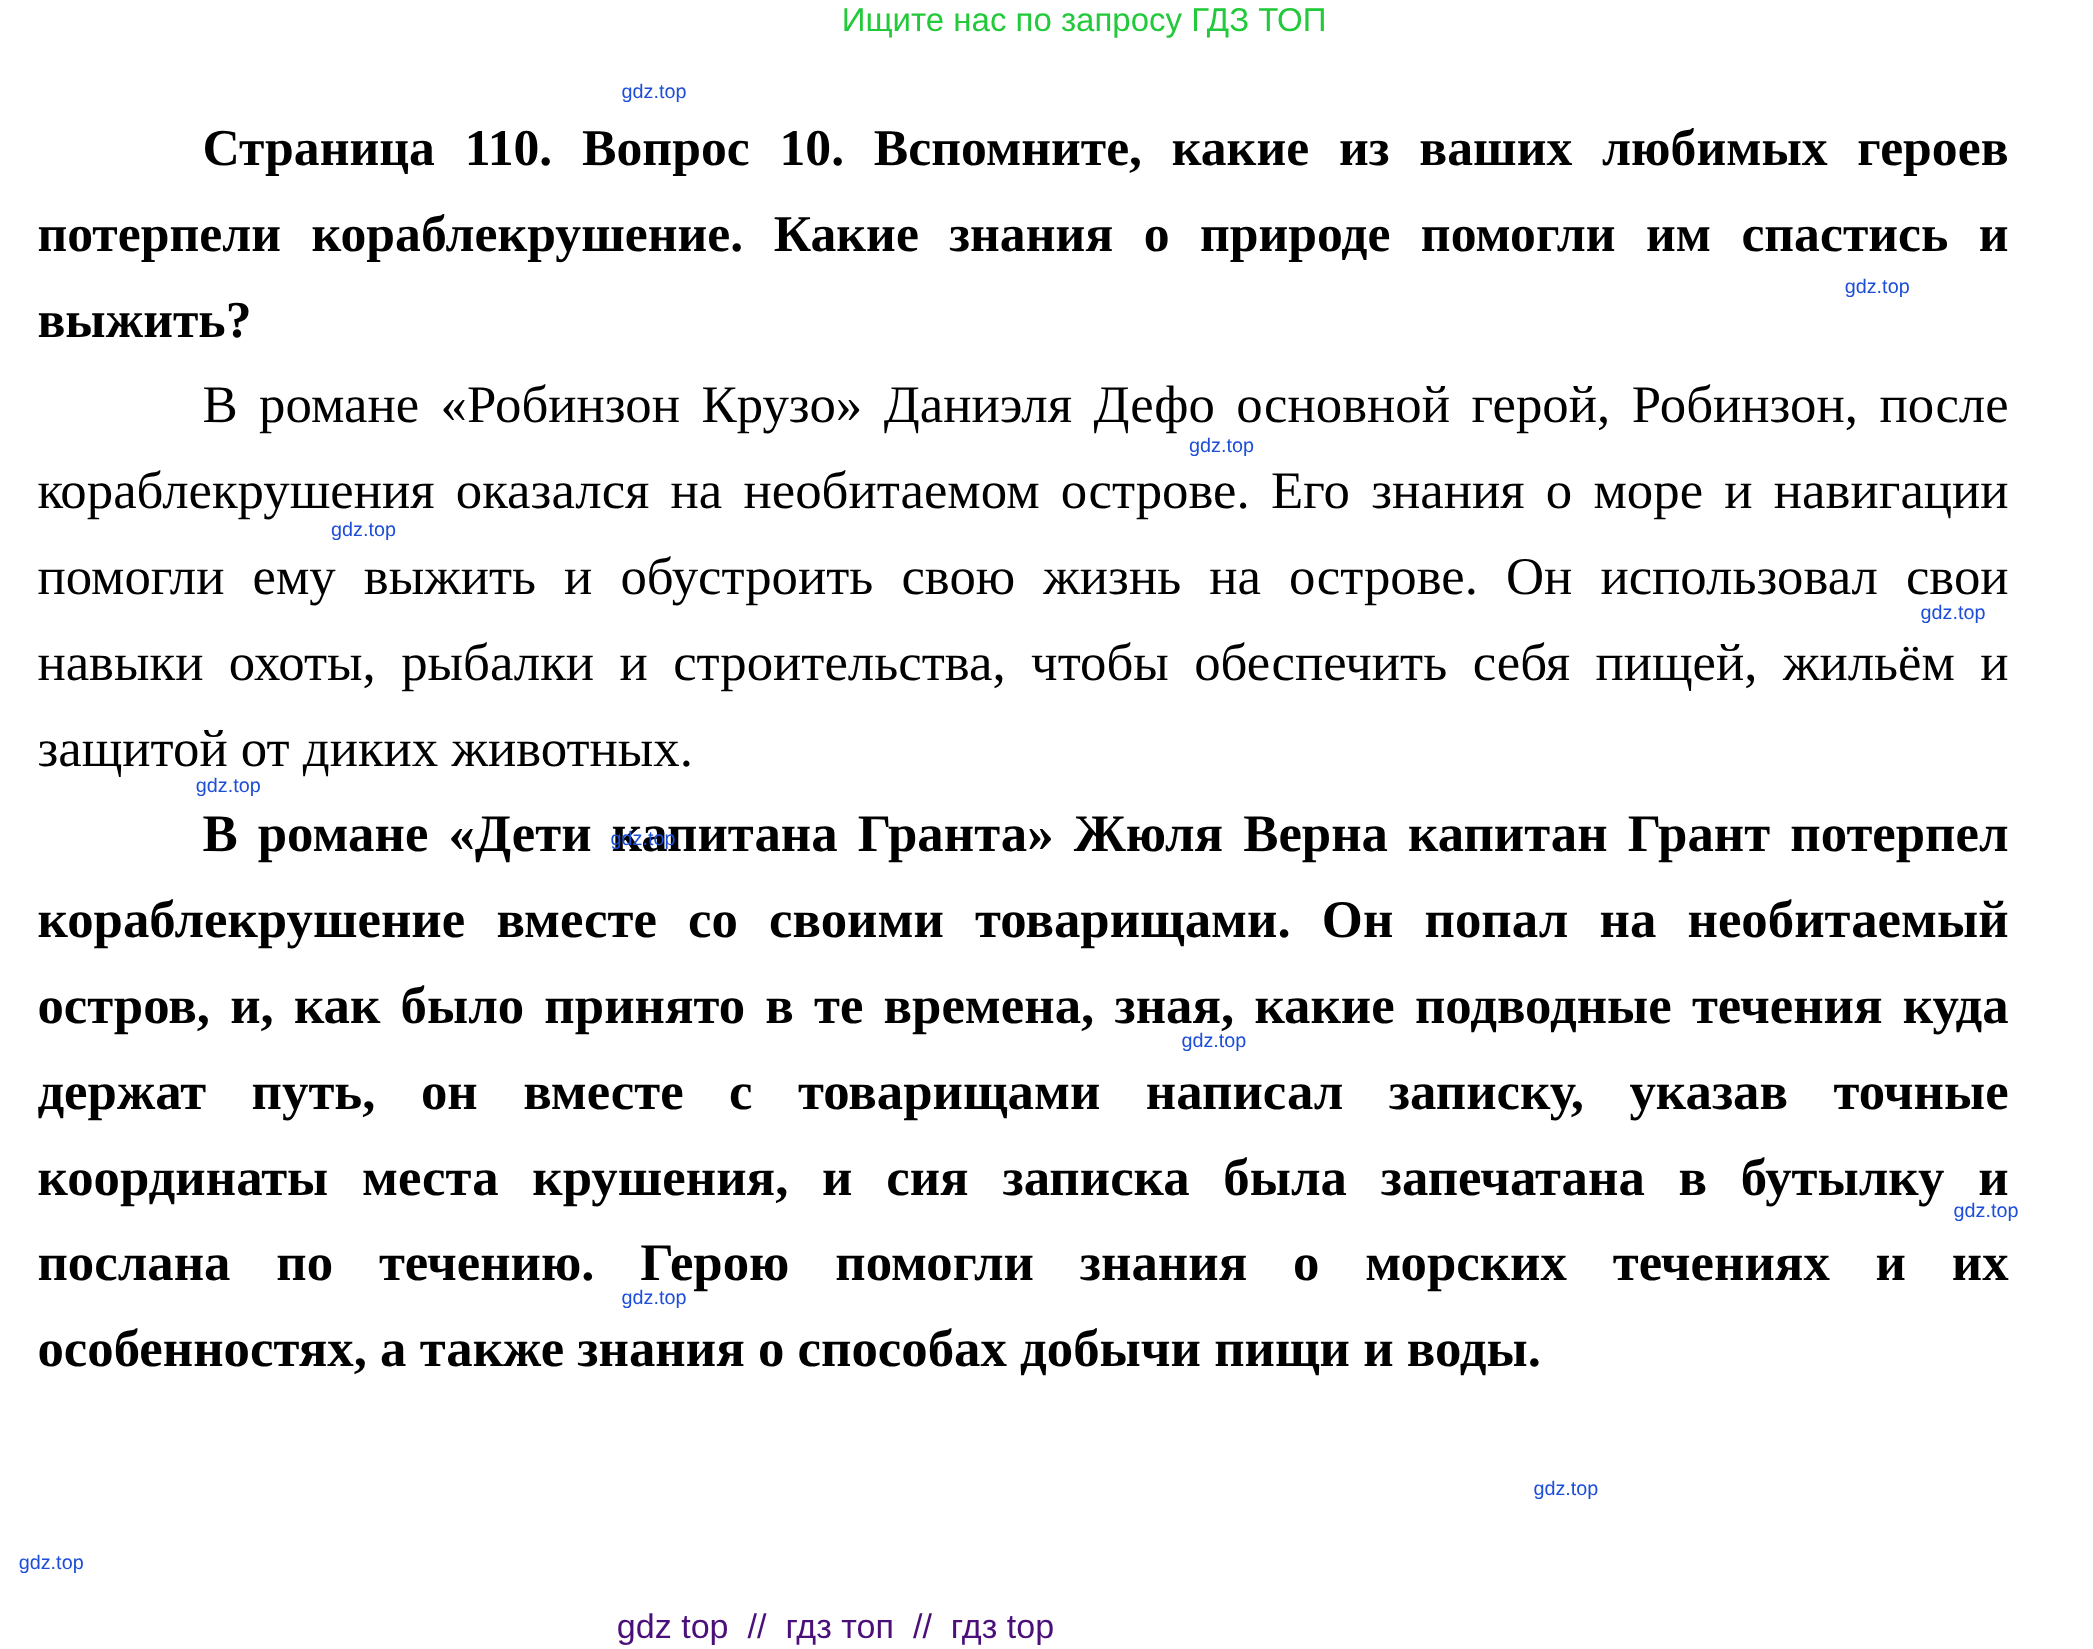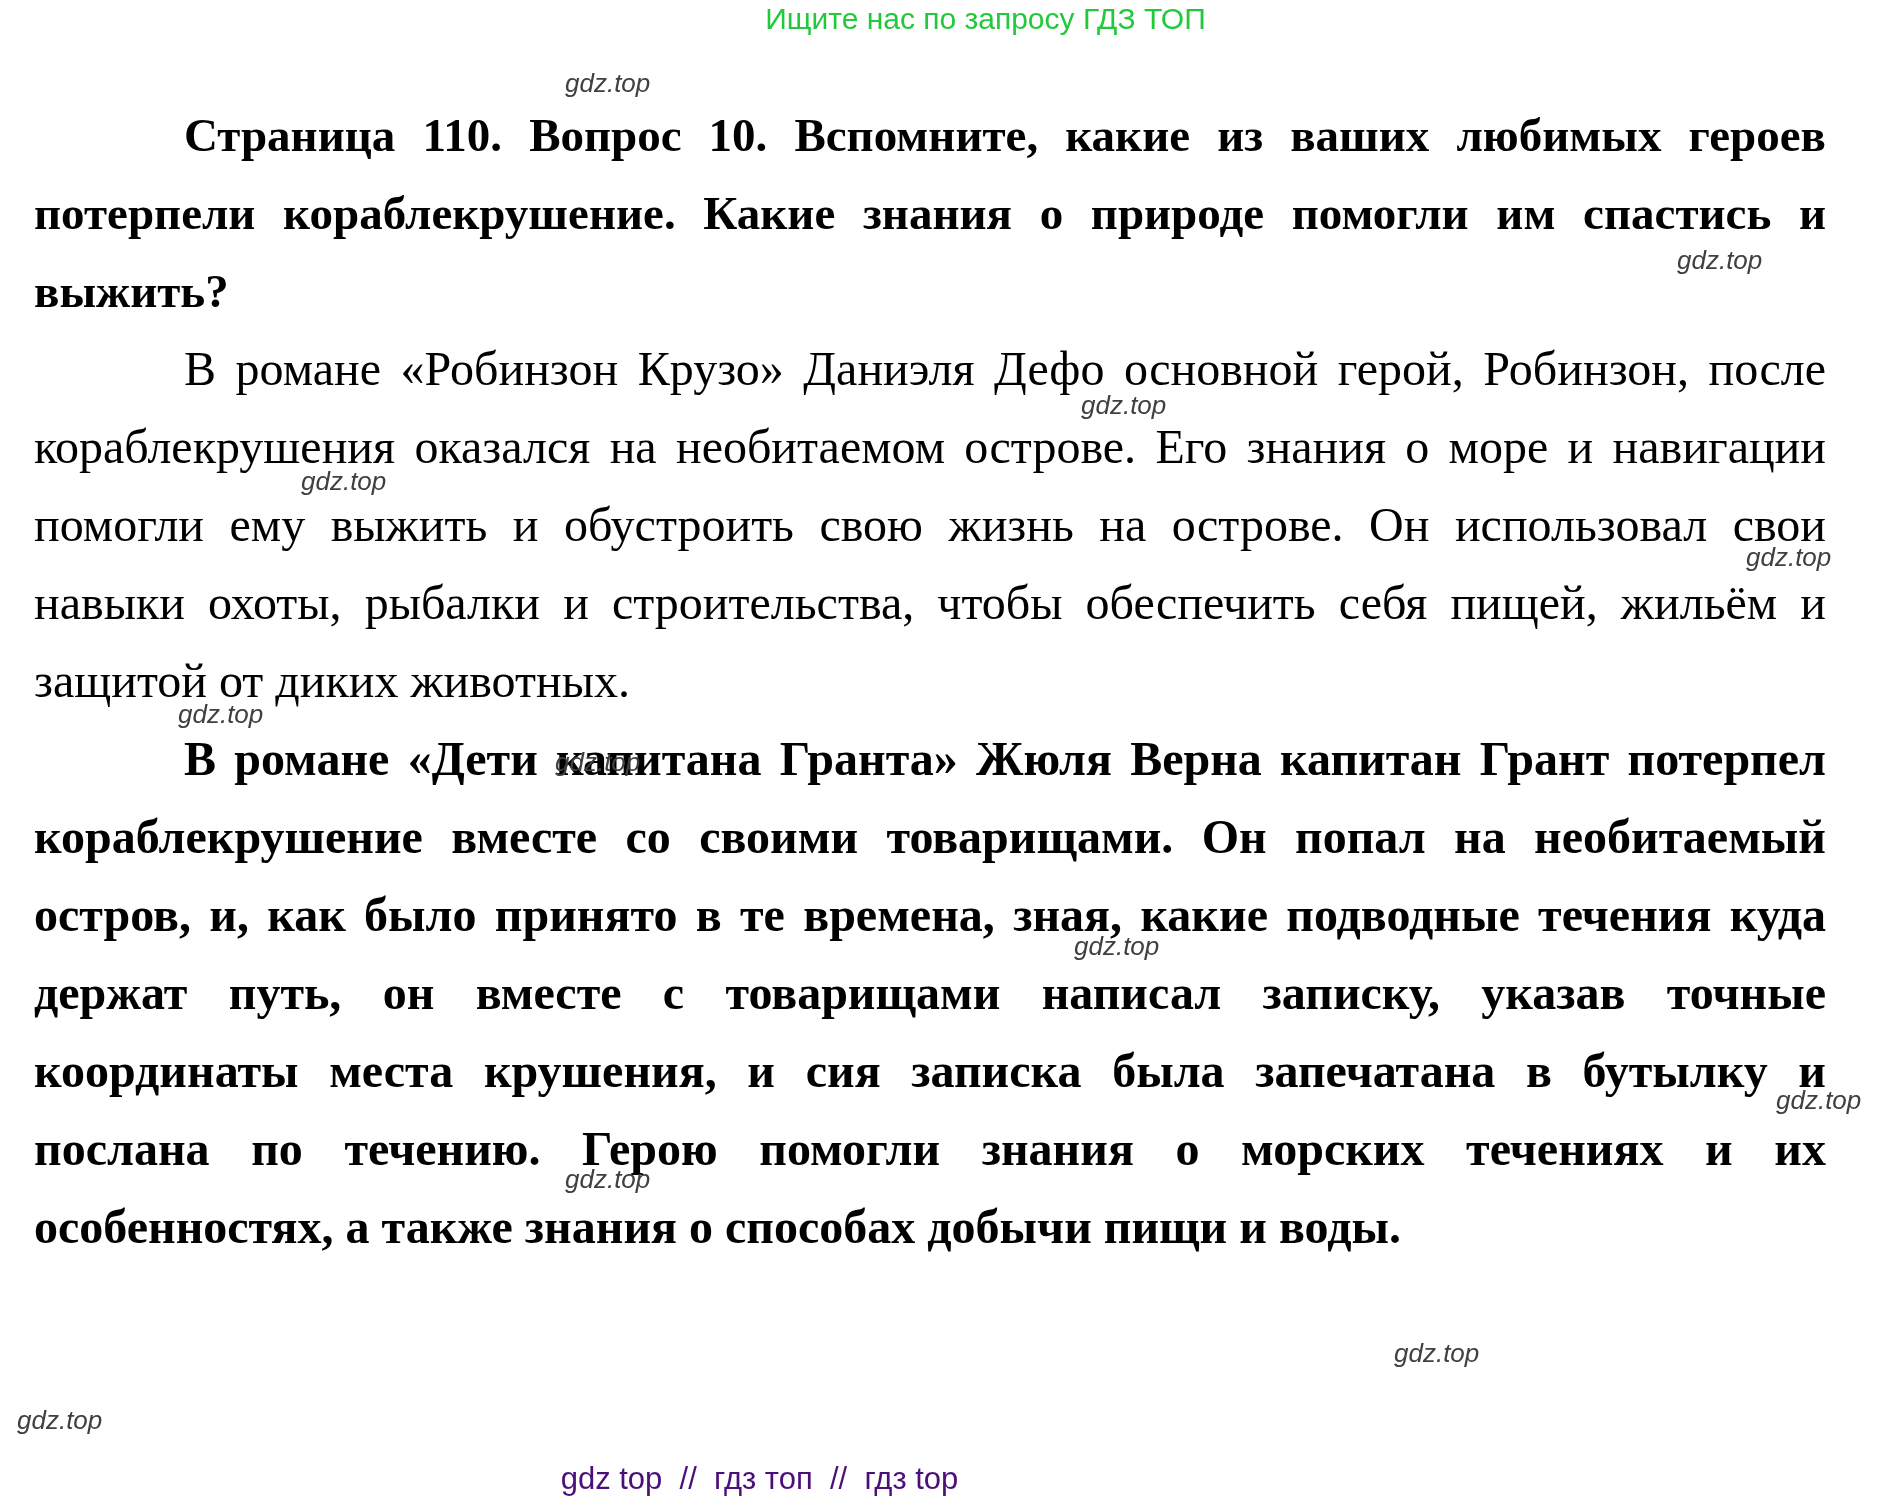--- a/index.html
+++ b/index.html
@@ -19,21 +19,21 @@
       text-indent: 150px;
     }
     .para {
       font-size: 48px; line-height: 78px; margin: 0;
       text-align: justify; text-indent: 150px;
       transform-origin: left top;
     }
     .para + .para { margin-top: 0; font-weight: bold; }
     .wm {
       position: absolute; font-family: "Liberation Sans", sans-serif;
-      font-size: 26px; color: #404040; line-height: 30px; white-space: nowrap; font-style: italic;
+      font-size: 18px; color: #1d4ed8; line-height: 30px; white-space: nowrap;
     }
     .footer {
       position: absolute; left: 0; width: 1519px; top: 1460px; height: 38px;
       text-align: center; font-family: "Liberation Sans", sans-serif;
       font-size: 31px; line-height: 38px; color: #4b0f7a; white-space: pre;
     }
   </style>
 </head>
 <body>
 

